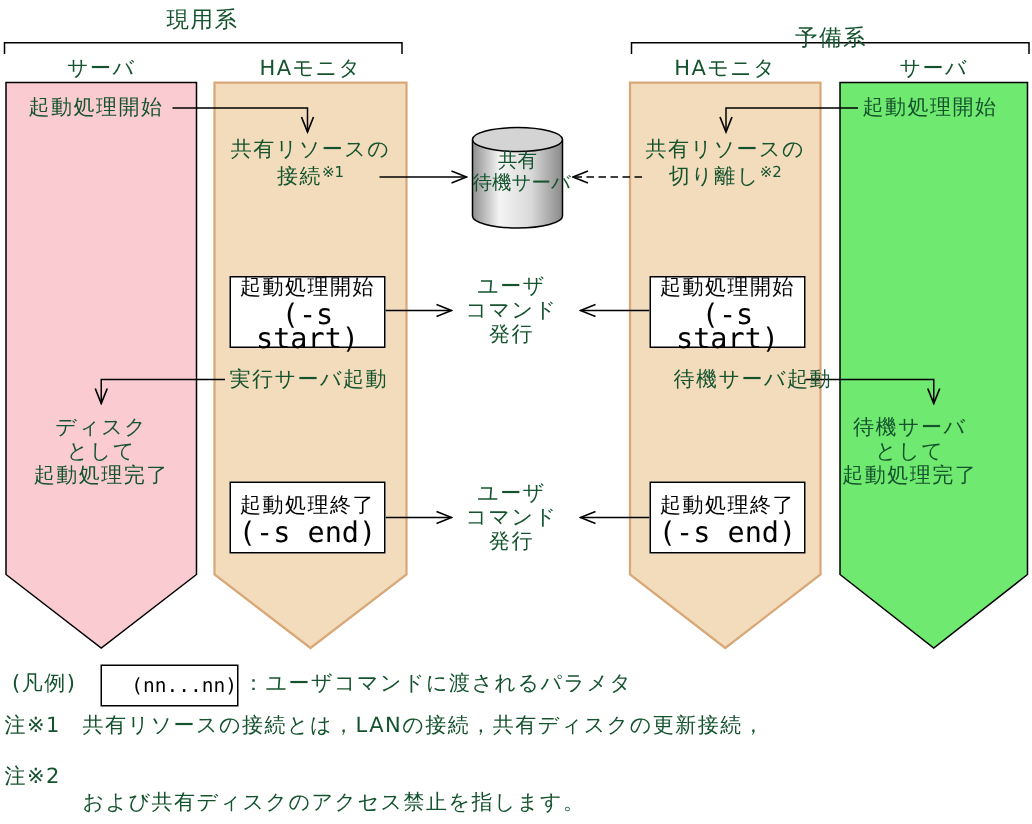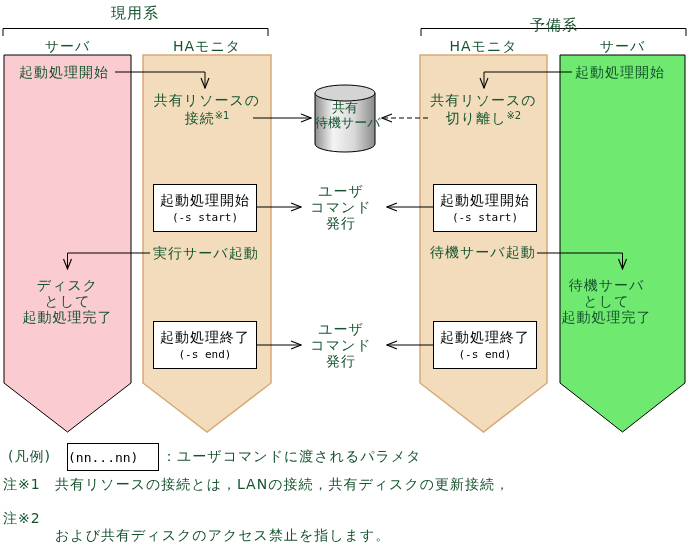--- a/index.html
+++ b/index.html
@@ -15,24 +15,24 @@
   .ctr{text-align:center;}
   .ttl{font-size:15px;}
   .mono{font-family:"DejaVu Sans Mono","Liberation Mono",monospace;font-size:13px;letter-spacing:0;}
   .sup{font-size:10px;vertical-align:4px;letter-spacing:0;}
   .cmdbox{
     position:absolute;width:102px;height:46px;background:#fff;border:1px solid #000;
     display:flex;flex-direction:column;align-items:center;justify-content:center;
     text-align:center;
   }
   .cmdbox .jp{font-size:14px;letter-spacing:1px;line-height:19px;}
-  .cmdbox .pm{font-family:"DejaVu Sans Mono","Liberation Mono",monospace;font-size:11px;line-height:16px;}
+  .cmdbox .pm{font-family:"DejaVu Sans Mono","Liberation Mono",monospace;font-size:19px;line-height:16px;}
   .legendbox{
     position:absolute;left:67px;top:443px;width:90px;height:26px;border:1px solid #000;
-    display:flex;align-items:center;justify-content:flex-start;
+    display:flex;align-items:center;justify-content:flex-end;
   }
 </style>
 </head>
 <body>
 
 <div class="stage">
 
   <svg class="layer" width="688" height="549" viewBox="0 0 688 549">
     <defs>
       <marker id="arr" viewBox="0 0 12 12" refX="11" refY="6" markerWidth="12" markerHeight="12" markerUnits="userSpaceOnUse" orient="auto">
@@ -114,21 +114,21 @@
 
   <div class="lbl" style="left:575px;top:64px;">起動処理開始</div>
   <div class="lbl ctr" style="left:420px;top:92px;width:127px;">
     <span>共有リソースの</span><br>
     <span>切り離し</span><span class="sup">※2</span>
   </div>
   <div class="cmdbox" style="left:433px;top:184px;">
     <span class="jp">起動処理開始</span>
     <span class="pm">(-s start)</span>
   </div>
-  <div class="lbl" style="left:430px;top:245px;font-family:Liberation Mono, monospace;">待機サーバ起動</div>
+  <div class="lbl" style="left:449px;top:245px;">待機サーバ起動</div>
   <div class="lbl ctr" style="left:544px;top:277px;width:125px;">
     <span>待機サーバ</span><br>
     <span>として</span><br>
     <span>起動処理完了</span>
   </div>
   <div class="cmdbox" style="left:433px;top:321px;">
     <span class="jp">起動処理終了</span>
     <span class="pm">(-s end)</span>
   </div>
 

